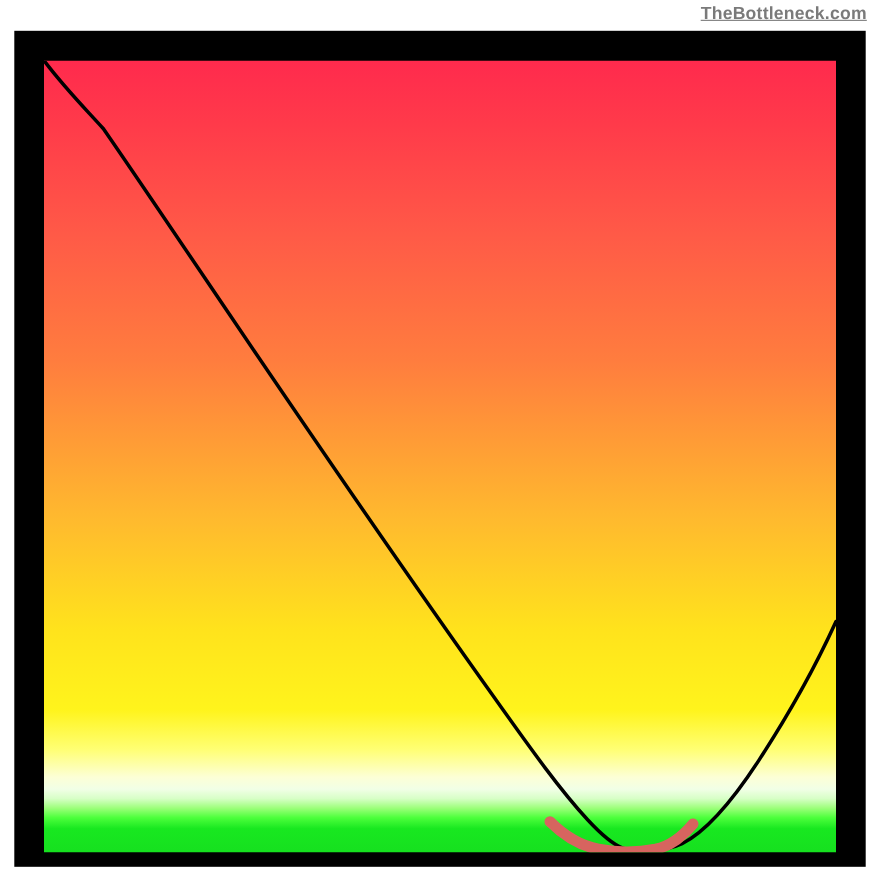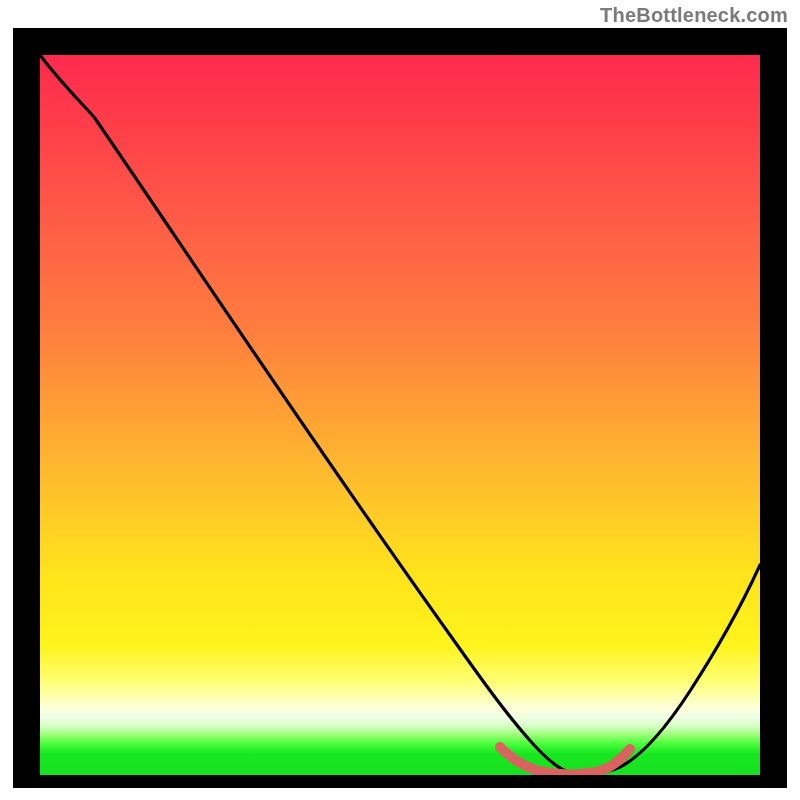--- a/index.html
+++ b/index.html
@@ -11,24 +11,25 @@
   .stage {
     position: relative;
     width: 800px;
     height: 800px;
     background: #fff;
   }
   .watermark {
     position: absolute;
     top: 4px;
     right: 12px;
-    font-size: 20px;
+    font-size: 16px;
     font-weight: 600;
     color: #7a7a7a;
     letter-spacing: 0.2px;
+    text-decoration: underline;
   }
   .frame {
     position: absolute;
     left: 13px;
     top: 28px;
     width: 774px;
     height: 760px;
     background: #000;
   }
   .plot {

